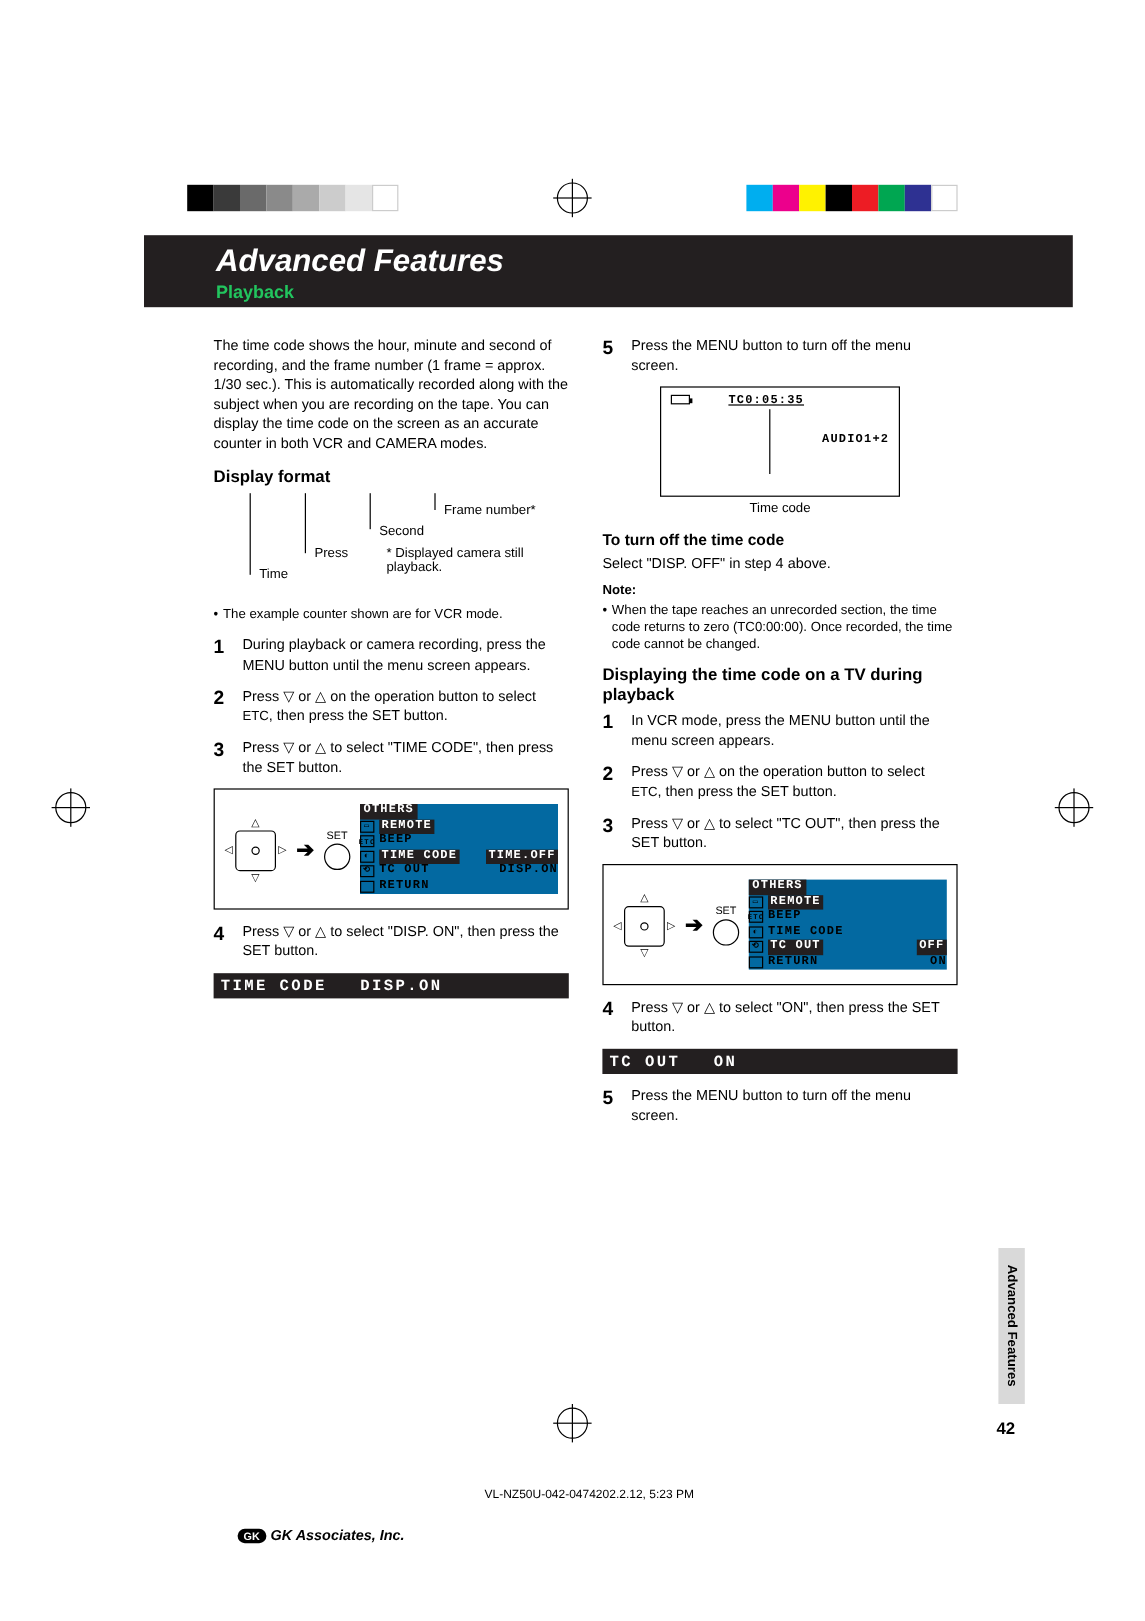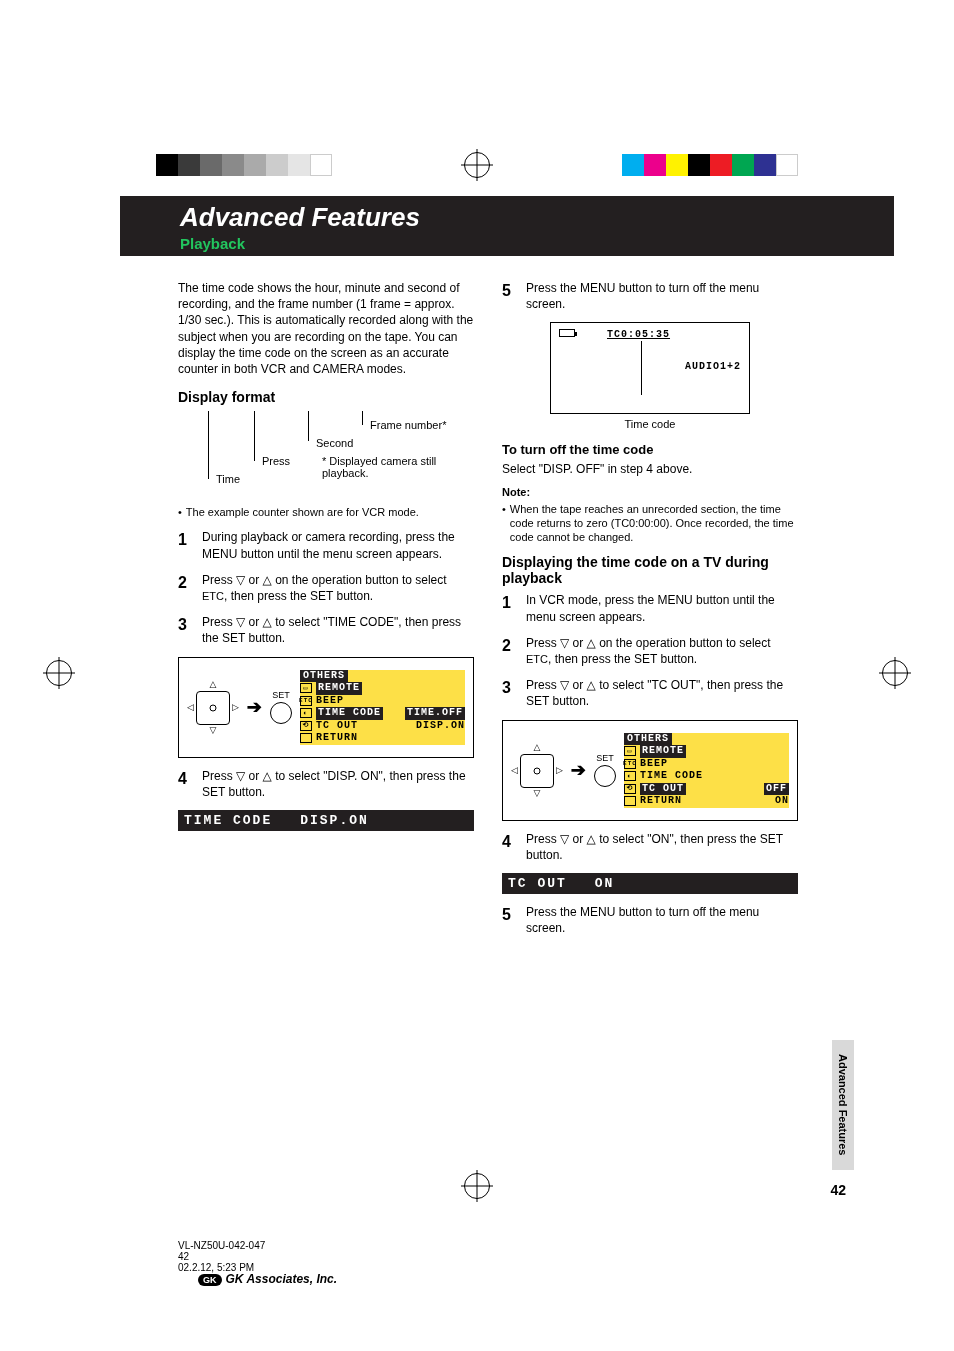--- a/index.html
+++ b/index.html
@@ -87,21 +87,21 @@
   .joy-pad {
     width: 34px; height: 34px; border: 1.5px solid #000; border-radius: 4px;
     position: relative; margin-top: 2px;
   }
   .joy-pad::before { content:''; position:absolute; left:50%; top:50%; width:5px; height:5px; border:1px solid #000; border-radius:50%; transform:translate(-50%,-50%);}
   .arrow-right { font-size: 18px; font-weight: bold; }
   .set-circle { width: 22px; height:22px; border:1.5px solid #000; border-radius:50%; display:inline-block;}
   .set-wrap { display:flex; flex-direction:column; align-items:center; font-size:9px; gap:2px;}
 
   .osd-menu {
-    background: #fde047;
+    background: #0369a1;
     font-family: "Courier New", monospace;
     font-weight: bold;
     font-size: 10px;
     letter-spacing: 1px;
     line-height: 1.25;
     flex:1;
   }
   .osd-menu .title { background: #231f20; color: #fff; padding: 0 3px; display:inline-block;}
   .osd-menu .row { display:flex; gap:4px; align-items: center;}
   .osd-menu .row .ico { width:12px; height:10px; border:1px solid #000; font-size:7px; display:flex;align-items:center;justify-content:center;}
@@ -140,21 +140,20 @@
     font-size: 11px;
     font-weight: bold;
     display:flex; align-items:center; justify-content:center;
   }
   .page-num { position:absolute; right:108px; top:1182px; font-size:14px; font-weight:bold;}
 
   .footer {
     position:absolute; left:178px; right:150px; top:1240px;
     font-size:10px; display:flex; justify-content:center;
     border-top: 0;
-    flex-direction: column;
   }
   .gk-logo { position:absolute; left:198px; top:1272px; font-size:12px; font-style:italic; font-weight:bold;}
   .gk-logo .badge { display:inline-block; background:#000; color:#fff; border-radius:9px; font-size:9px; padding:1px 5px; margin-right:4px; font-style:normal;}
 
   .vline-tc { position:absolute; width:1px; background:#000;}
 </style>
 </head>
 <body>
 
 <div class="reg-mark reg-top"></div>

